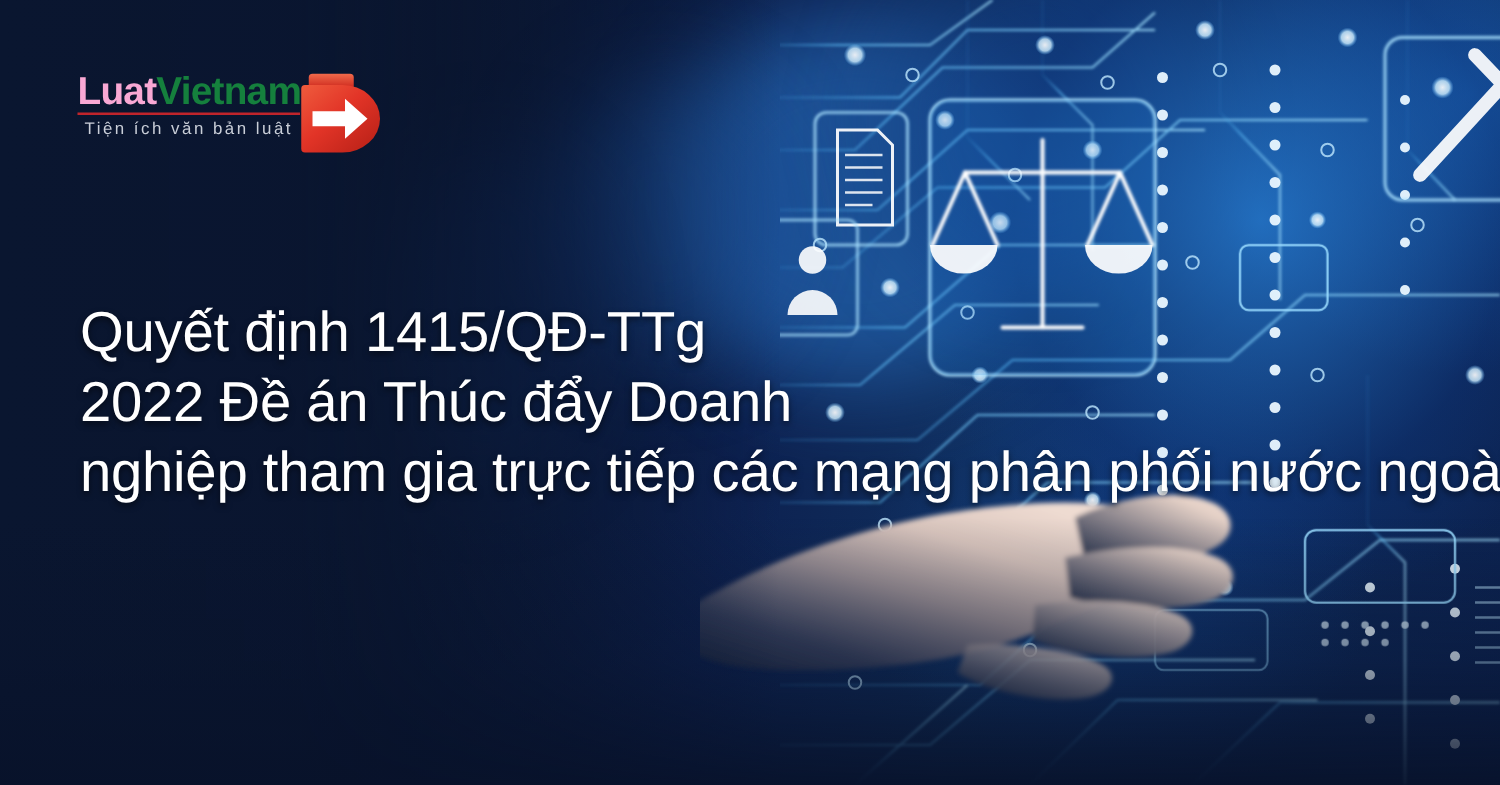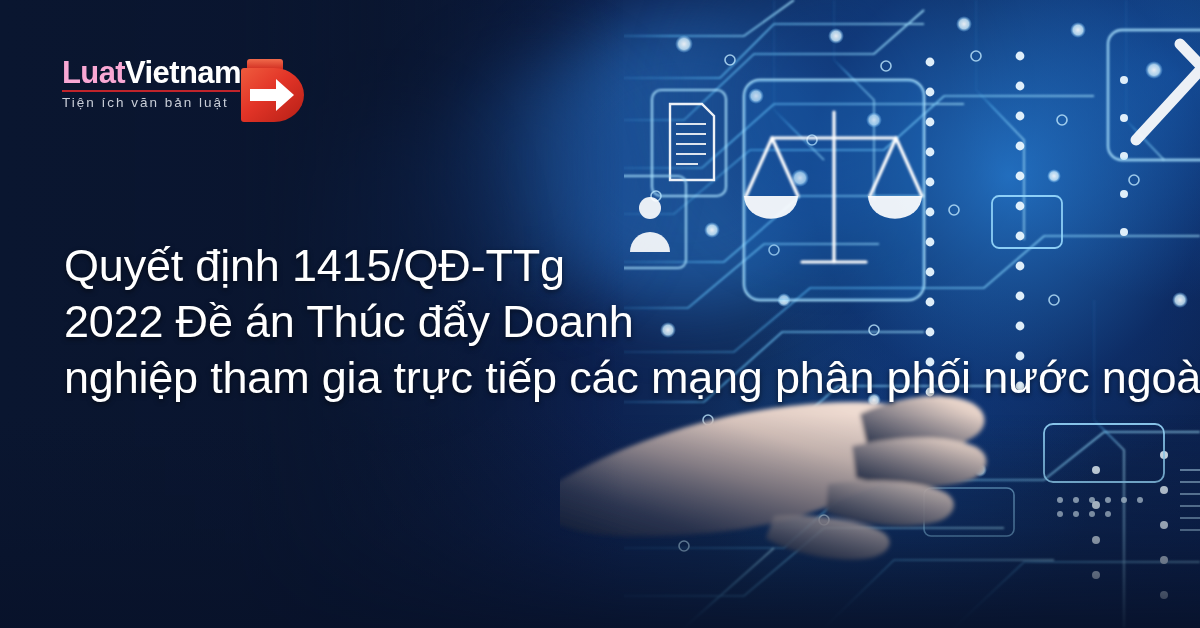--- a/index.html
+++ b/index.html
@@ -38,25 +38,25 @@
   
   .hand { position:absolute; }
 
   
   #logo {
     position:absolute; left:62px; top:57px; width:245px; height:80px;
   }
   .logo-word { font-size:31px; font-weight:bold; letter-spacing:-.6px; line-height:1; white-space:nowrap;
     font-family:"Liberation Sans", sans-serif; }
   .lw-red   { color:#f9a8d4; }
-  .lw-gray  { color:#ffffff; }
+  .lw-gray  { color:#15803d; }
   .logo-rule { width:178px; height:2px; background:#c0242b; margin-top:2px; }
   .logo-tag {
     color:#c9ced8; font-size:13.5px; letter-spacing:2.0px; margin-top:3px;
-    font-family:"Liberation Sans", sans-serif; white-space:nowrap; width:178px;
+    font-family:"Liberation Sans", sans-serif; white-space:nowrap; text-align:center; width:178px;
   }
   .logo-mark { position:absolute; left:176px; top:-2px; width:72px; height:72px; }
 
   
   #headline {
     position:absolute; left:64px; top:238px; width:1180px;
     color:#ffffff;
     font-size:45px; line-height:56px; font-weight:400;
     letter-spacing:-.2px;
     white-space:nowrap;

